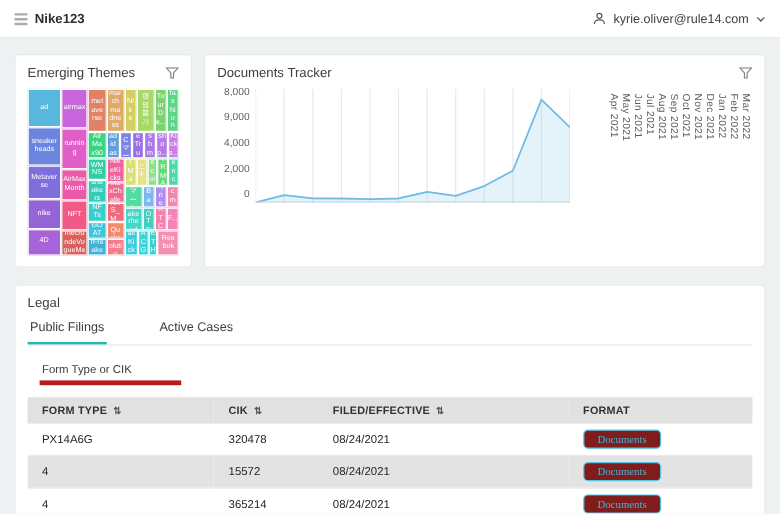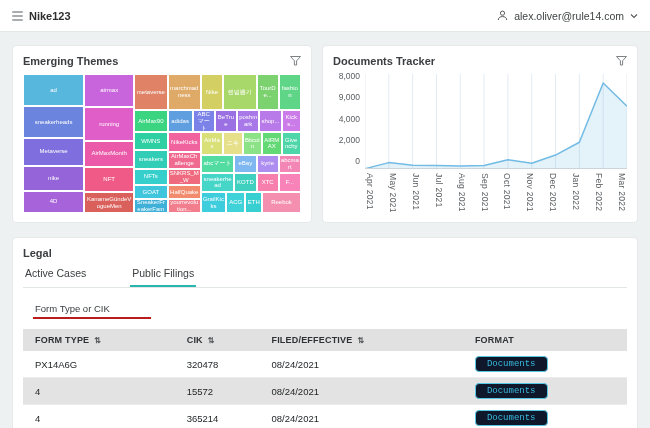--- a/index.html
+++ b/index.html
@@ -14,73 +14,73 @@
   .burger { display:flex; flex-direction:column; gap:2px; cursor:pointer; }
   .burger span { width:11px; height:2px; background:#a9adb0; border-radius:1px; }
   .email { font-size:10.5px; color:#3f4345; }
   .icon-svg { display:block; }
 
   
   .content { flex:1; padding:13px 12px 6px 12px; display:flex; flex-direction:column; gap:14px; }
   .row1 { display:flex; gap:10px; height:178px; }
   .card { background:#fff; border:1px solid #e6e9ea; border-radius:4px; padding:9px 10px; }
   .card-head { display:flex; align-items:center; justify-content:space-between; margin-bottom:7px; }
-  .card-title { font-size:11px; font-weight:bold; color:#3a3e40; }
+  .card-title { font-size:11px; font-weight:normal; color:#3a3e40; }
   .funnel { cursor:pointer; }
 
   
   .card-themes { width:310px; display:flex; flex-direction:column; }
   .treemap { position:relative; flex:1; background:#fff; overflow:hidden; }
   .tile { position:absolute; border:1px solid #fff; display:flex; align-items:center; justify-content:center; text-align:center; color:#fff; font-size:6px; line-height:1.15; overflow:hidden; word-break:break-all; padding:1px; cursor:pointer; }
 
   
   .card-sentiment { flex:1; display:flex; flex-direction:column; }
-  .chart-wrap { flex:1; display:flex; flex-direction:column; }
+  .chart-wrap { flex:1; display:flex; flex-direction:row; }
   .chart-row { display:flex; }
   .y-axis { width:32px; height:95px; display:flex; flex-direction:column; justify-content:space-between; align-items:flex-end; padding-right:5px; font-size:8.5px; color:#5c6063; transform:translateY(-3px); }
   .plot { flex:1; height:95px; }
   .x-axis { margin-left:32px; display:flex; justify-content:space-between; padding-top:4px; }
   .x-axis span { writing-mode:vertical-rl; font-size:8.5px; color:#5c6063; letter-spacing:0.3px; }
 
   
   .card-legal { flex:1; display:flex; flex-direction:column; }
-  .legal-title { font-size:11px; font-weight:bold; color:#3a3e40; margin-bottom:8px; }
+  .legal-title { font-size:11px; font-weight:normal; color:#3a3e40; margin-bottom:8px; }
   .tabs { display:flex; gap:42px; border-bottom:1px solid #e3e6e7; }
   .tab { font-size:10.5px; color:#3c4042; padding:0 2px 6px 2px; cursor:pointer; border-bottom:2px solid transparent; }
   .tab.active { border-bottom-color:#29b6ad; }
   .search-box { margin:10px 0 10px 10px; }
-  .search-box input { border:none; border-bottom:2px solid #b91c1c; font-size:9.5px; width:118px; padding:3px 2px; color:#333; outline:none; background:transparent; font-family:"Liberation Sans", sans-serif; }
+  .search-box input { border:none; border-bottom:4px solid #b91c1c; font-size:9.5px; width:118px; padding:3px 2px; color:#333; outline:none; background:transparent; font-family:"Liberation Sans", sans-serif; }
   .search-box input::placeholder { color:#3c4042; opacity:1; }
   table { width:100%; border-collapse:collapse; }
   thead th { background:#e1e1e1; font-size:9px; font-weight:bold; color:#2e3234; text-align:left; padding:6px 0 6px 12px; letter-spacing:0.2px; cursor:pointer; }
   .sort { font-size:8px; color:#55595b; margin-left:5px; }
   tbody td { font-size:9.5px; color:#232628; padding:5px 0 5px 12px; border-bottom:1px solid #ececec; }
   tbody tr.striped td { background:#e3e3e3; }
-  .doc-btn { background:#0f172a; border:1px solid #55c6e4; color:#39bade; font-size:9px; padding:2px 11px; border-radius:4px; cursor:pointer; font-family:Liberation Mono, monospace; }
+  .doc-btn { background:#7f1d1d; border:1px solid #55c6e4; color:#39bade; font-size:9px; padding:2px 11px; border-radius:4px; cursor:pointer; font-family:Liberation Serif, serif; }
 </style>
 </head>
 <body>
 
 <div class="screen">
 
   <div class="navbar">
     <div class="nav-left">
       <div class="burger">
           <span></span>
           <span></span>
           <span></span>
         </div>
       <div class="brand">Nike123</div>
     </div>
     <div class="nav-right">
       <svg class="icon-svg" width="11" height="11" viewBox="0 0 11 11">
           <circle cx="5.5" cy="3.2" r="2.1" fill="none" stroke="#55595b" stroke-width="1"></circle>
           <path d="M1.3 10 C1.3 7.6 3.2 6.6 5.5 6.6 C7.8 6.6 9.7 7.6 9.7 10" fill="none" stroke="#55595b" stroke-width="1"></path>
         </svg>
-      <span class="email">alex.oliver@rule14.com</span>
+      <span class="email">kyrie.oliver@rule14.com</span>
       <svg class="icon-svg" width="8" height="6" viewBox="0 0 8 6">
           <path d="M1 1.5 L4 4.5 L7 1.5" fill="none" stroke="#55595b" stroke-width="1.1"></path>
         </svg>
     </div>
   </div>
 
   <div class="content">
     <div class="row1">
 
       <div class="card card-themes">
@@ -192,22 +192,22 @@
               <span>Feb 2022</span>
               <span>Mar 2022</span>
             </div>
         </div>
       </div>
     </div>
 
     <div class="card card-legal">
       <div class="legal-title">Legal</div>
       <div class="tabs">
+        <div class="tab active">Public Filings</div>
         <div class="tab">Active Cases</div>
-        <div class="tab active">Public Filings</div>
       </div>
       <div class="search-box">
         <input type="text" placeholder="Form Type or CIK" style="">
       </div>
       <table>
         <thead>
             <tr>
               <th>FORM TYPE<span class="sort">⇅</span></th>
               <th>CIK<span class="sort">⇅</span></th>
               <th>FILED/EFFECTIVE<span class="sort">⇅</span></th>

